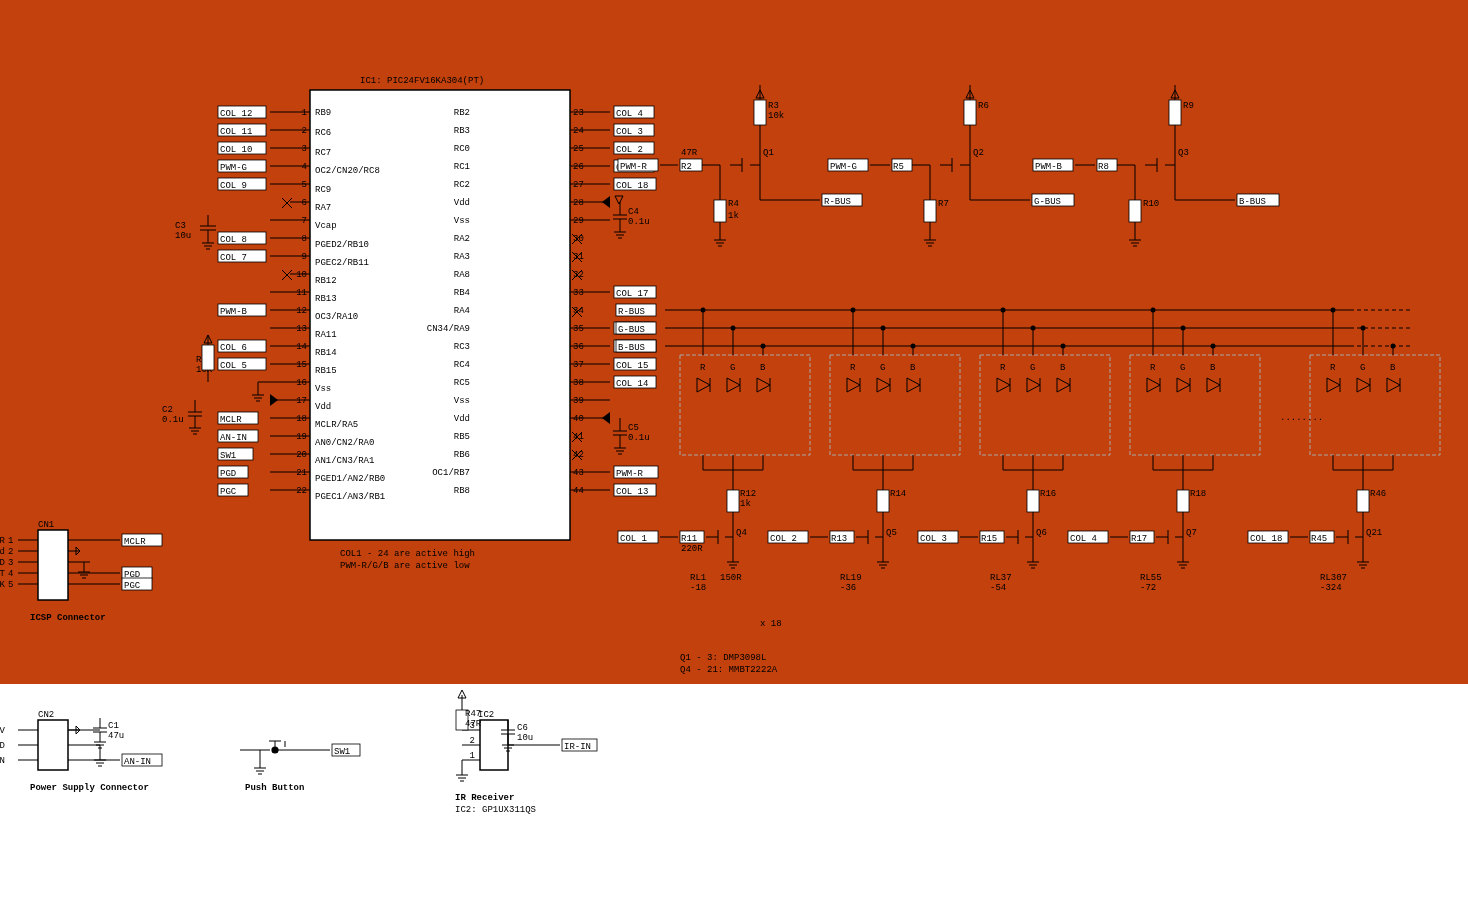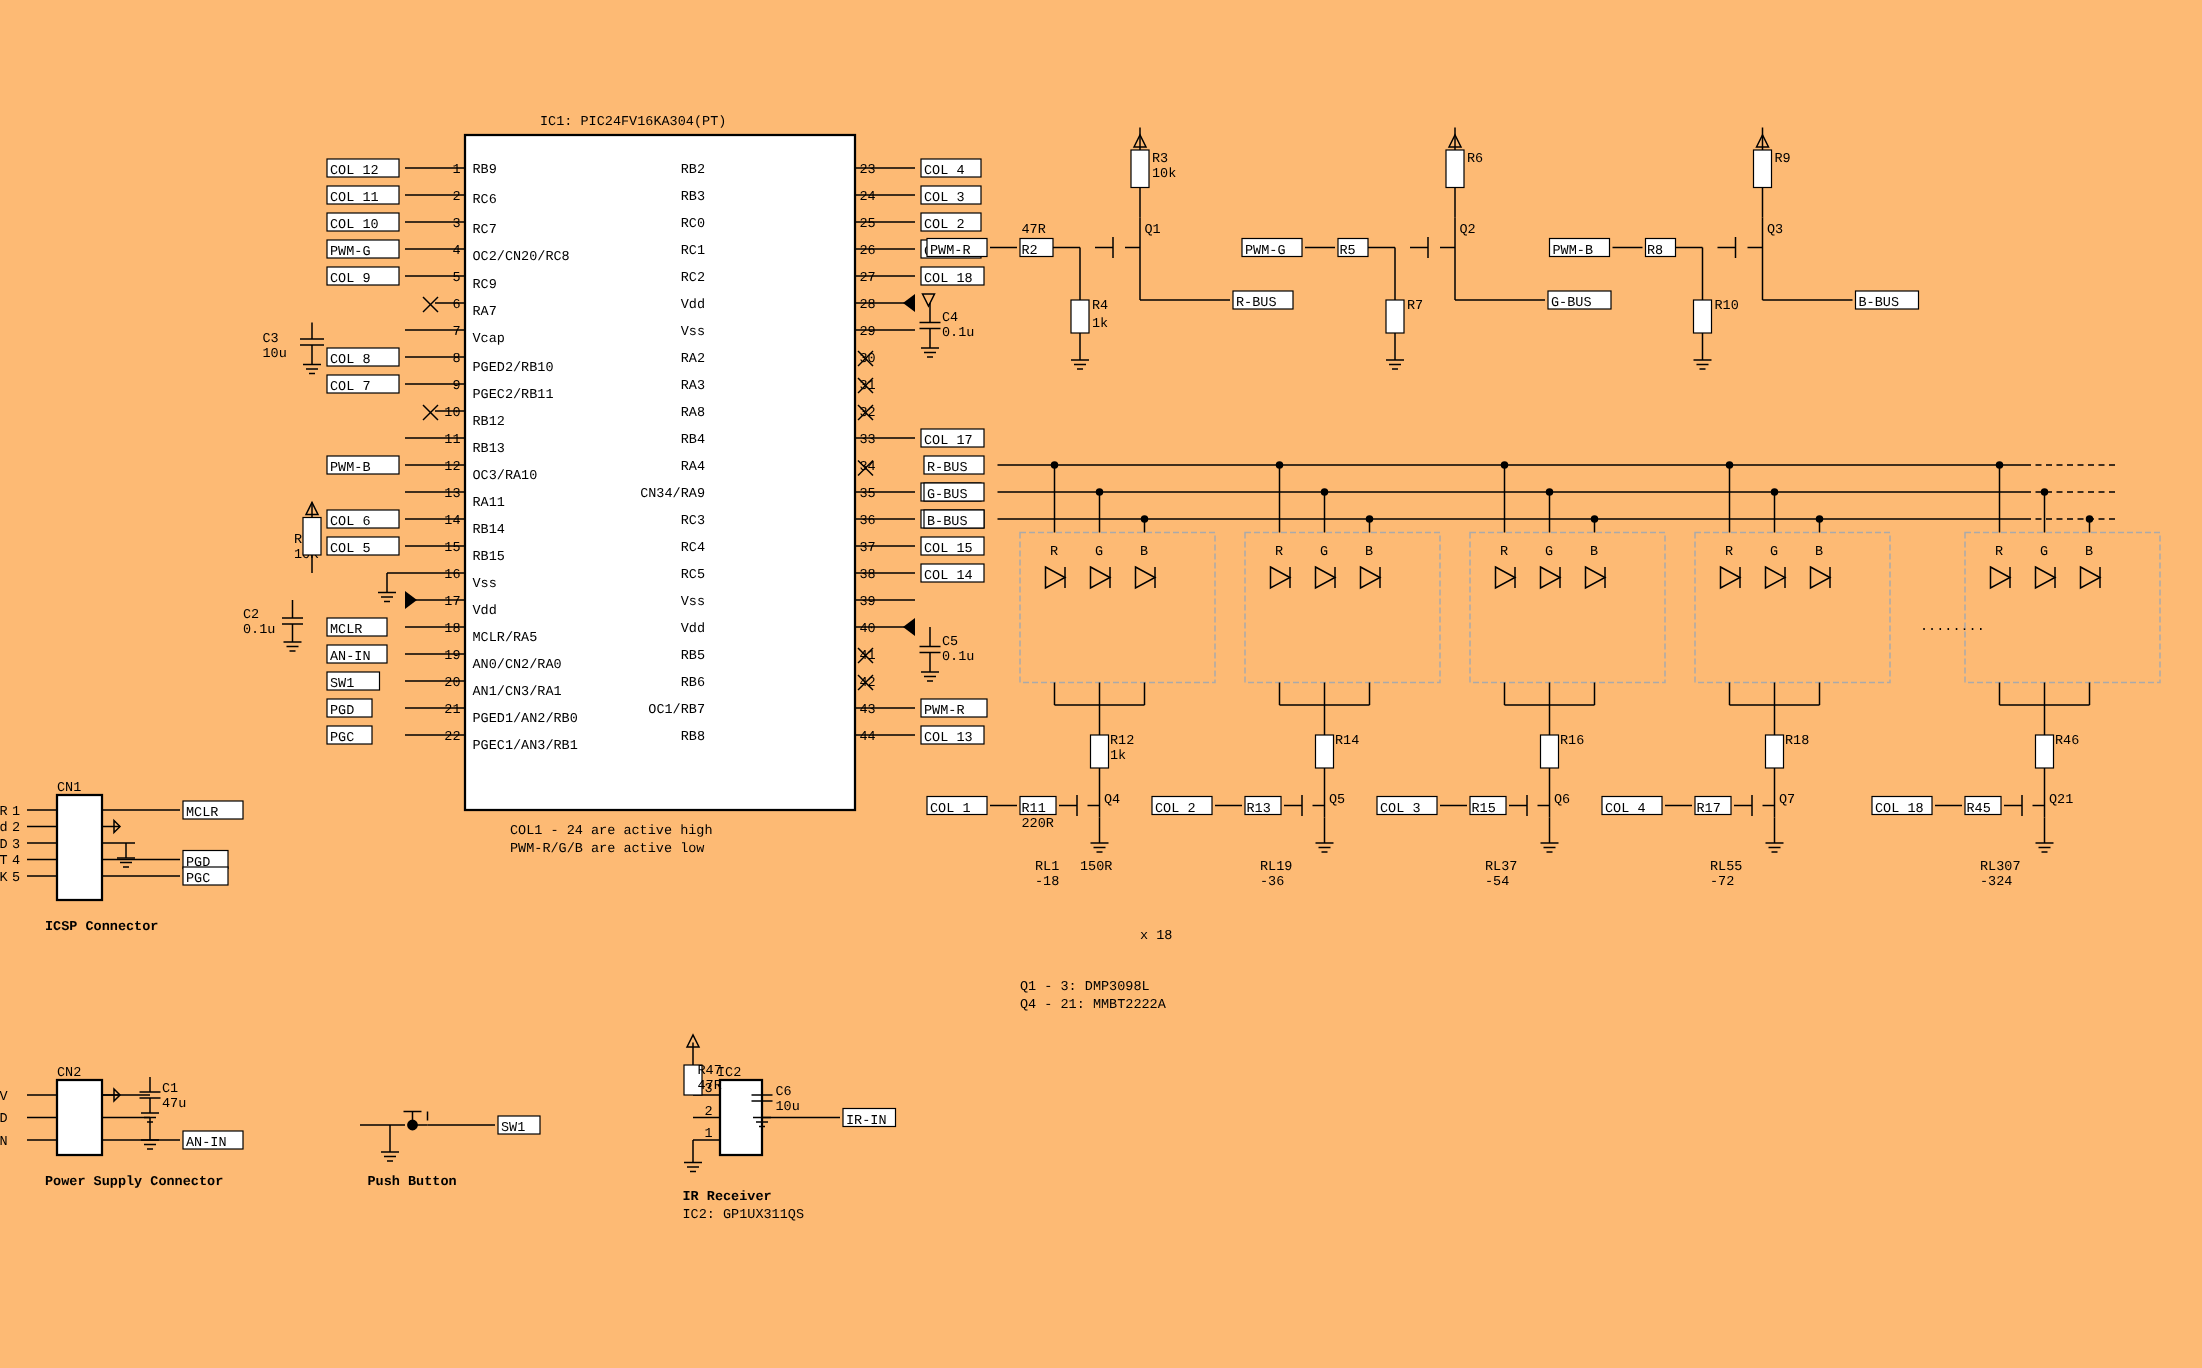--- a/index.html
+++ b/index.html
@@ -8,23 +8,23 @@
       font-family: 'Courier New', monospace;
       font-size: 10px;
       color: #000;
       width: 1468px;
       height: 912px;
       overflow: hidden;
       position: relative;
     }
     .schematic-container {
       width: 1468px;
-      height: 912px;
+      height: 684px;
       position: relative;
-      background: #fdba74;
+      background: #c2410c;
     }
     svg {
       position: absolute;
       top: 0;
       left: 0;
       width: 1468px;
       height: 912px;
     }
   </style>
 </head>

